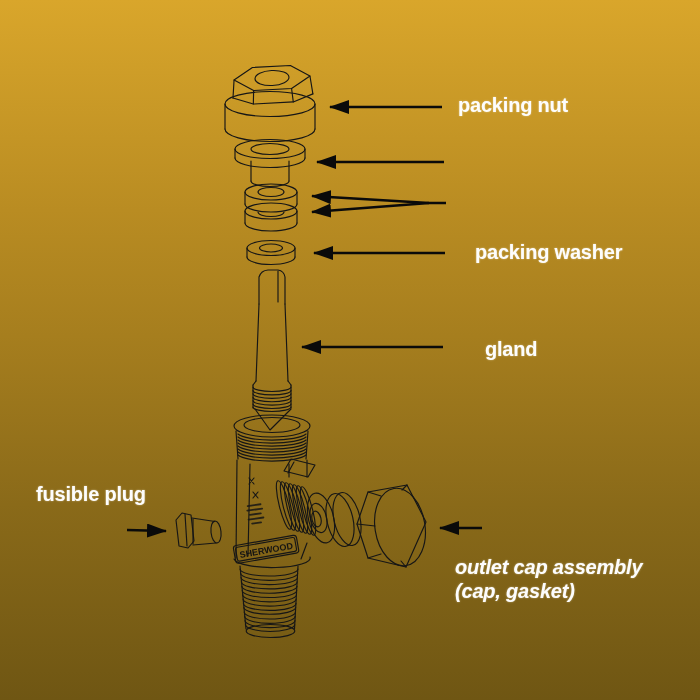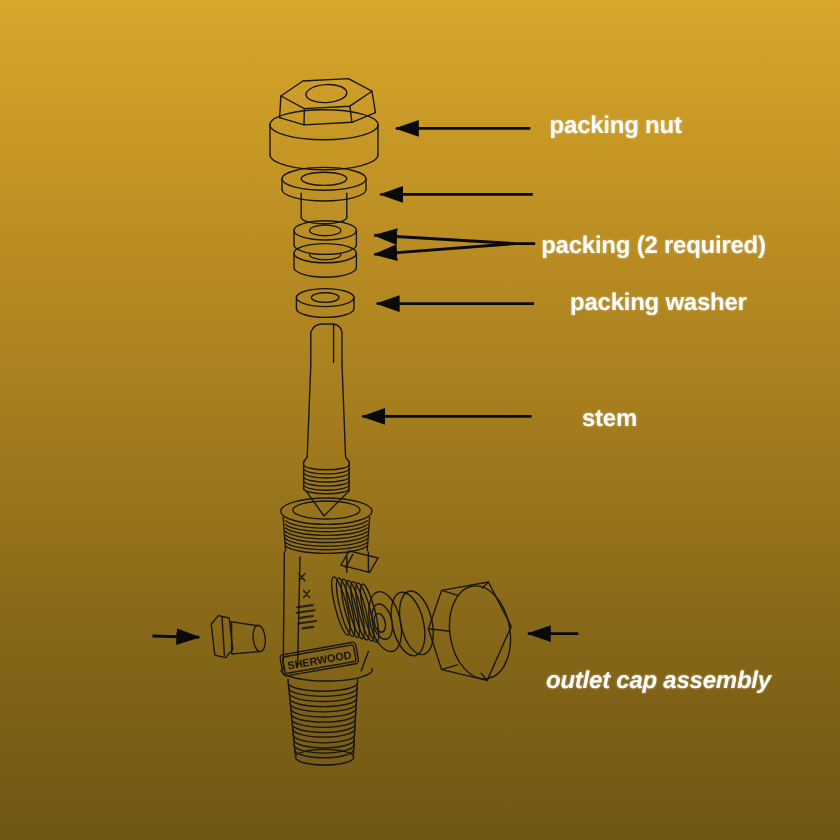--- a/index.html
+++ b/index.html
@@ -213,24 +213,25 @@
       <path class="arrow" d="M445,253 L314,253" marker-end="url(#ah)"></path>
       <path class="arrow" d="M443,347 L302,347" marker-end="url(#ah)"></path>
       <path class="arrow" d="M127,530 L166,531" marker-end="url(#ah)"></path>
       <path class="arrow" d="M482,528 L440,528" marker-end="url(#ah)"></path>
     </g>
   </svg>
 
   <div class="lbl" style="left:458px;top:94px;">packing nut</div>
 
 
-  <div class="lbl" style="left:451px;top:194px;">packing (2 required)</div>
 
   <div class="lbl" style="left:457px;top:241px;padding-left:18px;">packing washer</div>
 
-  <div class="lbl" style="left:485px;top:338px;">stem</div>
-
+  <div class="lbl" style="left:485px;top:338px;">gland</div>
+
+  <div class="lbl" style="left:36px;top:483px;">fusible plug</div>
 
   <div class="lbl" style="left:455px;top:556px;font-style:italic;">
     <div>outlet cap assembly</div>
+    <div>(cap, gasket)</div>
   </div>
 
 </div>
 
 </body></html>

